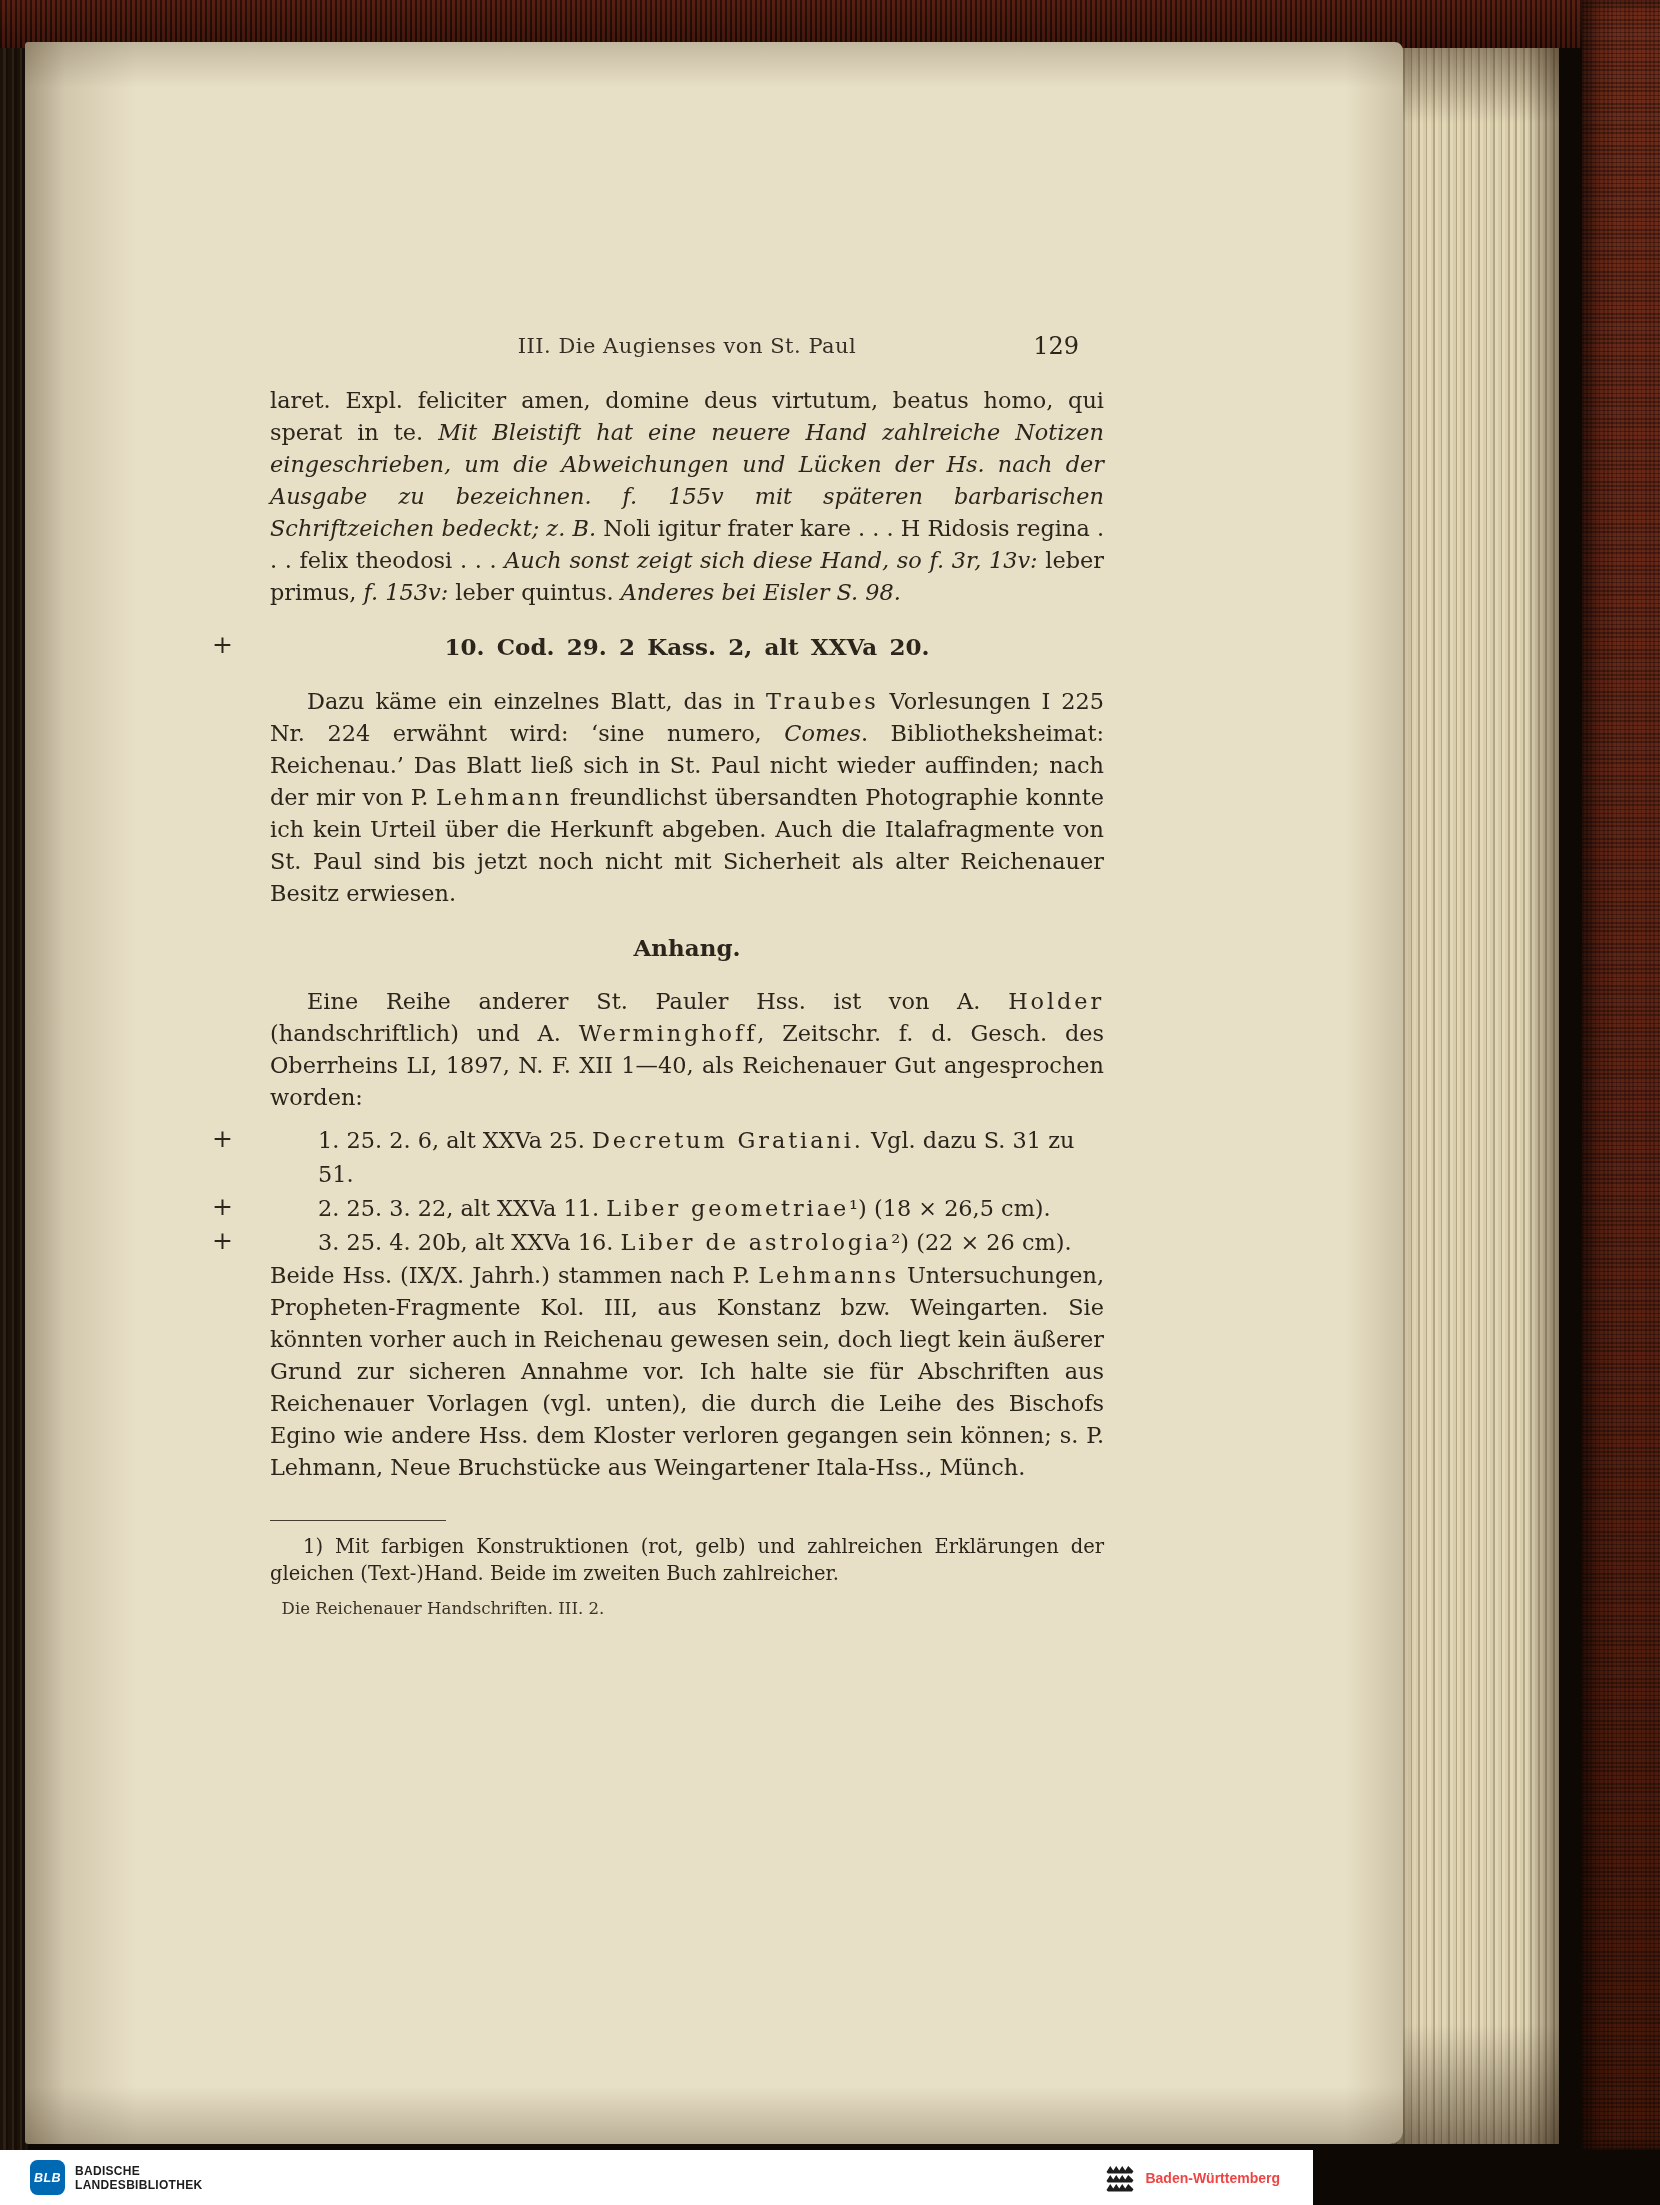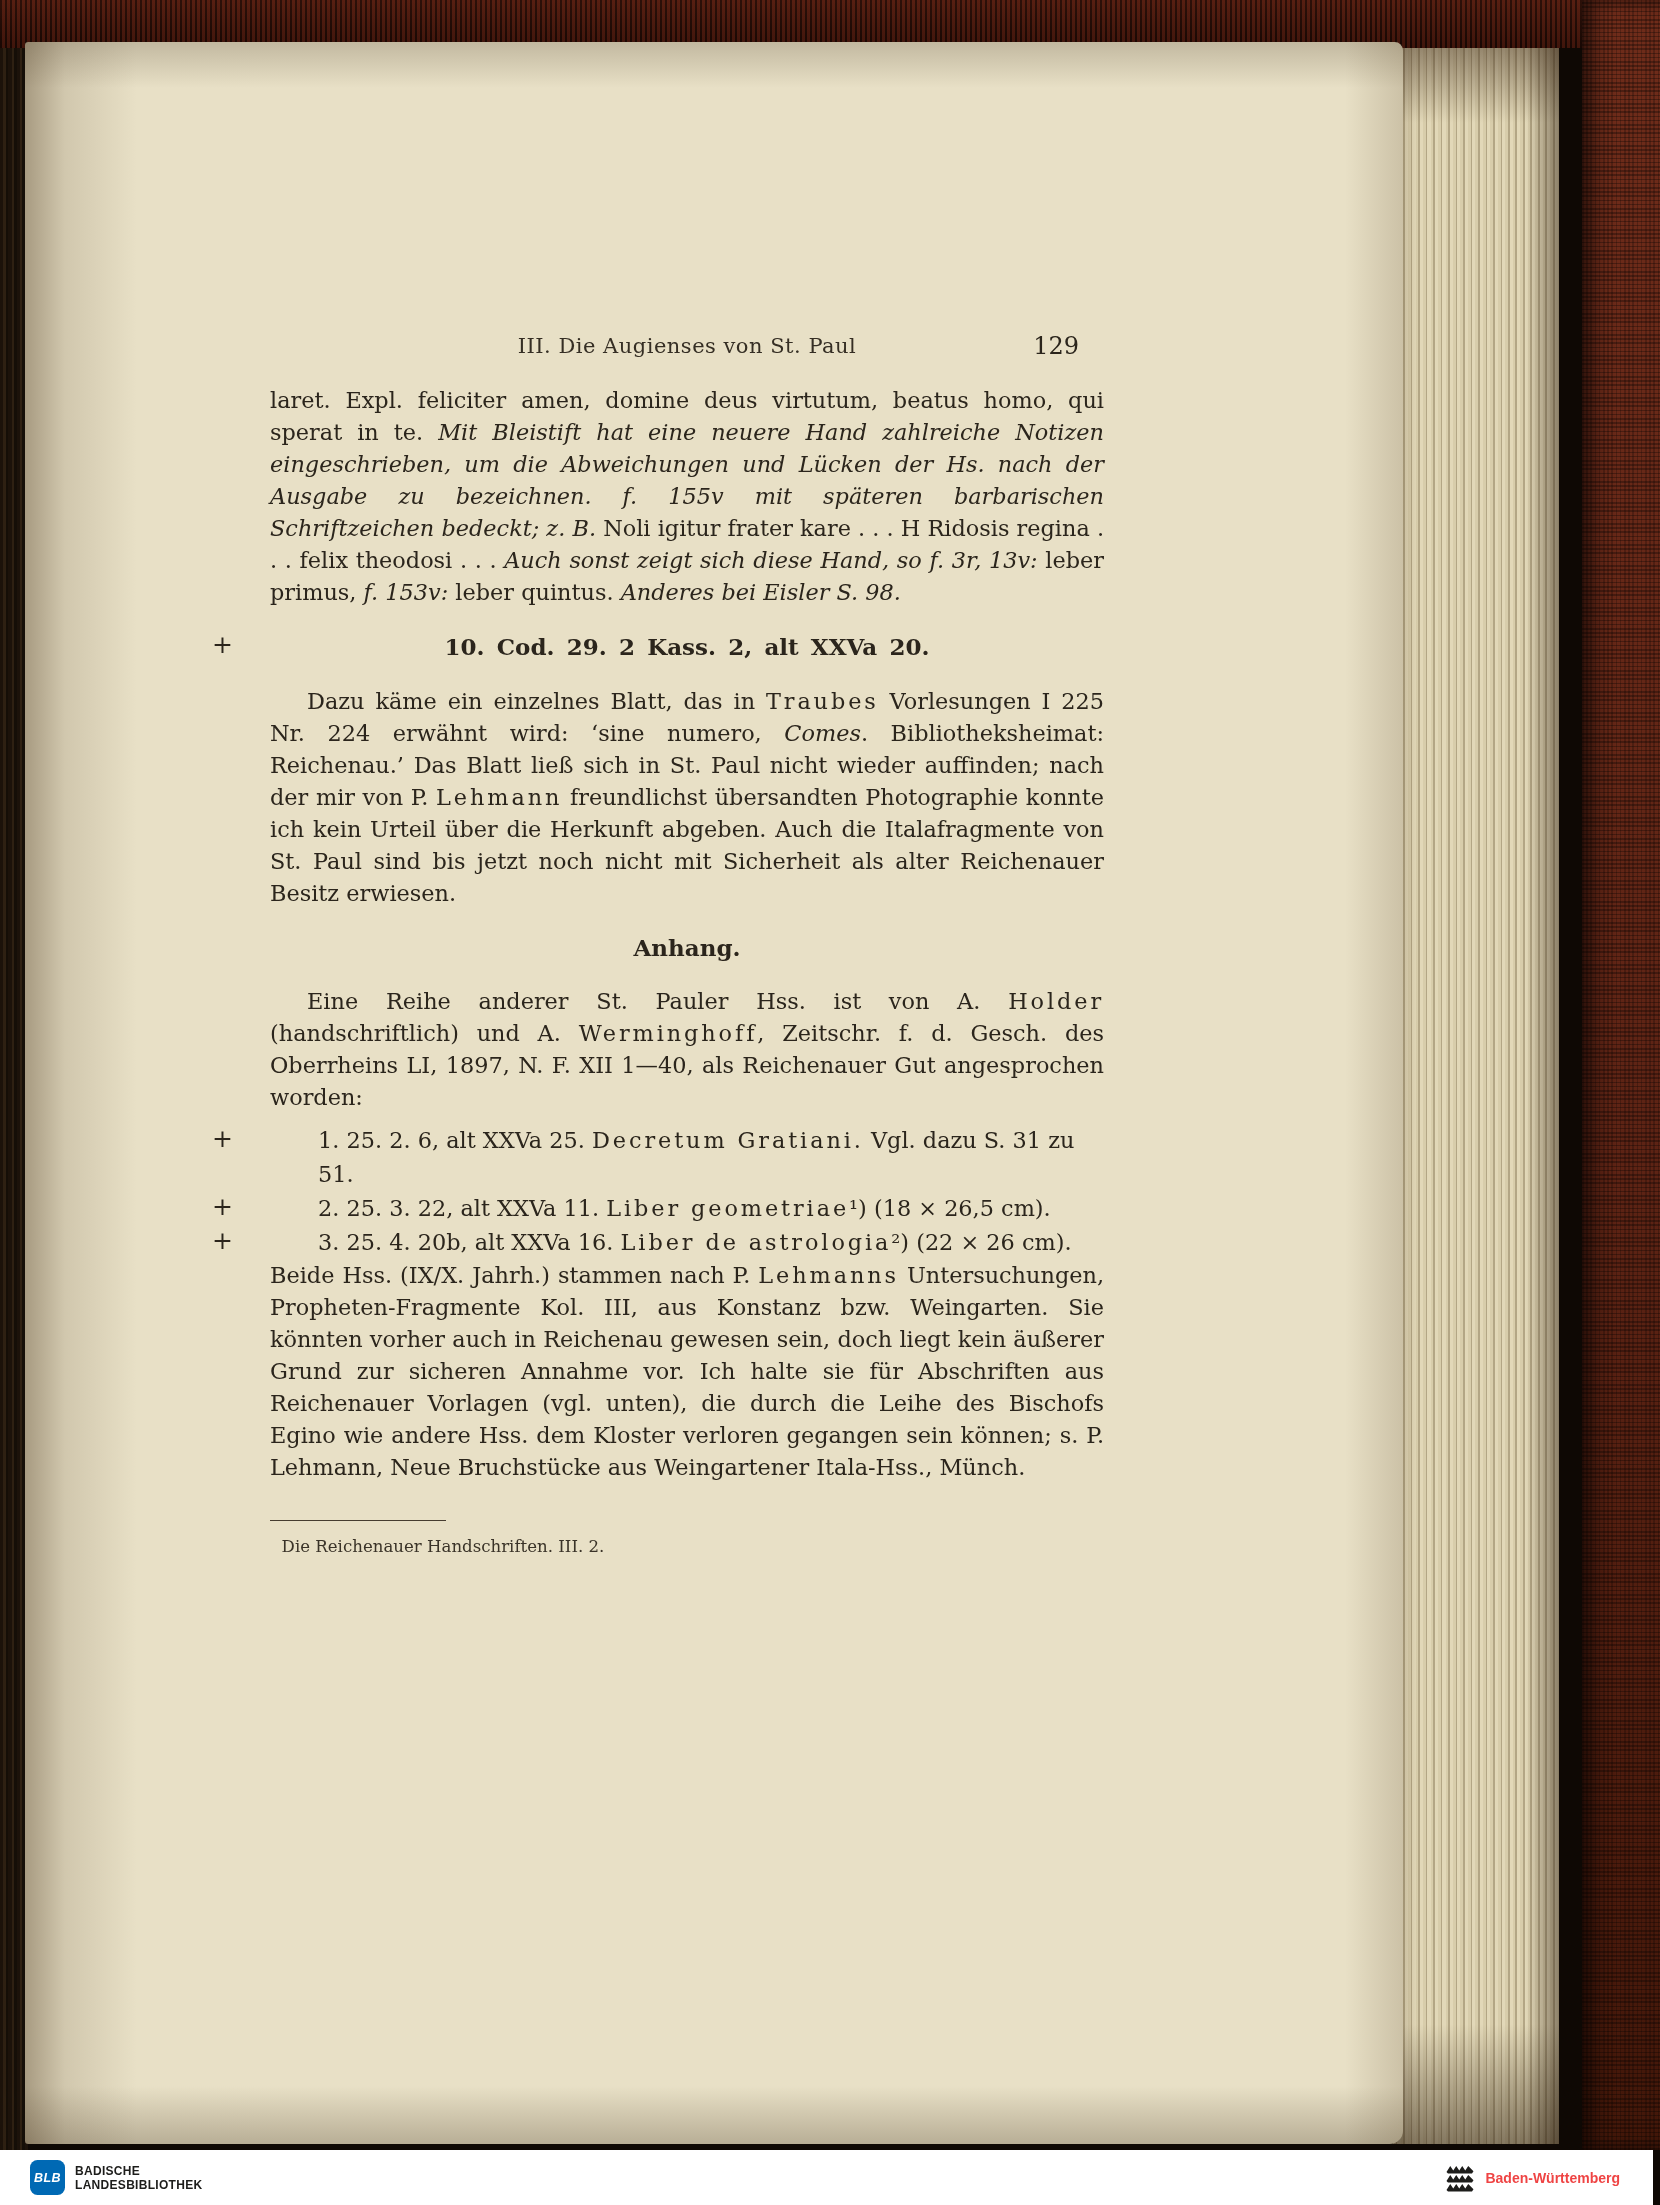--- a/index.html
+++ b/index.html
@@ -55,21 +55,21 @@
   .items{margin-top:10px;}
   .item{position:relative;margin:0;padding-left:48px;text-indent:0;text-align:left;
     line-height:34px;}
 
   .fnblock{margin-top:37px;font-size:19.5px;line-height:27px;}
   .fnrule{width:176px;border:none;border-top:1.7px solid #463d30;margin:0 0 11.6px 0;}
   .fn{margin:0;text-indent:33px;text-align:justify;}
   .signature{margin:8.3px 0 0;font-size:16.6px;text-indent:11.6px;color:#3a3328;text-align:left;}
 
   
-  .footer{position:absolute;left:0;bottom:0;width:1653px;height:55px;background:#ffffff;
+  .footer{position:absolute;left:0;bottom:0;width:1313px;height:55px;background:#ffffff;
     display:flex;align-items:center;justify-content:space-between;box-sizing:border-box;
     padding:0 33px 0 30px;z-index:5;
     font-family:"Liberation Sans","DejaVu Sans",sans-serif;}
   .f-left,.f-right{display:flex;align-items:center;gap:10px;}
   .blb-badge{width:35px;height:35px;background:#0069b4;color:#fff;border-radius:7.5px;
     display:flex;align-items:center;justify-content:center;font-weight:bold;
     font-style:italic;font-size:12.5px;letter-spacing:0.4px;}
   .blb-name{font-size:12px;font-weight:bold;color:#1d1d1b;line-height:14px;letter-spacing:0.3px;}
   .bw-name{font-size:14px;font-weight:bold;color:#ef4444;}
   .bw-crest{display:flex;align-items:center;}
@@ -107,20 +107,21 @@
       <div class="items">
         <p class="item"><span class="plus">+</span><span>1.  25. 2. 6, alt XXVa 25.  </span><span class="sperr">Decretum Gratiani.</span><span>  Vgl. dazu S. 31 zu 51.</span></p>
         <p class="item"><span class="plus">+</span><span>2.  25. 3. 22, alt XXVa 11.  </span><span class="sperr">Liber geometriae</span><span>¹)  (18 × 26,5 cm).</span></p>
         <p class="item"><span class="plus">+</span><span>3.  25. 4. 20b, alt XXVa 16.  </span><span class="sperr">Liber de astrologia</span><span>²)  (22 × 26 cm).</span></p>
       </div>
 
       <p class="par noindent"><span>Beide Hss. (IX/X. Jahrh.) stammen nach P. </span><span class="sperr">Lehmanns</span><span> Untersuchungen, Propheten-Fragmente Kol. III, aus Konstanz bzw. Weingarten.  Sie könnten vorher auch in Reichenau gewesen sein, doch liegt kein äußerer Grund zur sicheren Annahme vor.  Ich halte sie für Abschriften aus Reichenauer Vorlagen (vgl. unten), die durch die Leihe des Bischofs Egino wie andere Hss. dem Kloster verloren gegangen sein können; s. P. Lehmann, Neue Bruchstücke aus Weingartener Itala-Hss., Münch.</span></p>
 
       <div class="fnblock">
         <hr class="fnrule">
+        <p class="fn">1) Mit farbigen Konstruktionen (rot, gelb) und zahlreichen Erklärungen der gleichen (Text-)Hand.  Beide im zweiten Buch zahlreicher.</p>
         <p class="signature">Die Reichenauer Handschriften.  III. 2.</p>
       </div>
 
     </div>
   </div>
 
   <div class="footer">
     <div class="f-left">
       <div class="blb-badge">BLB</div>
       <div class="blb-name">

